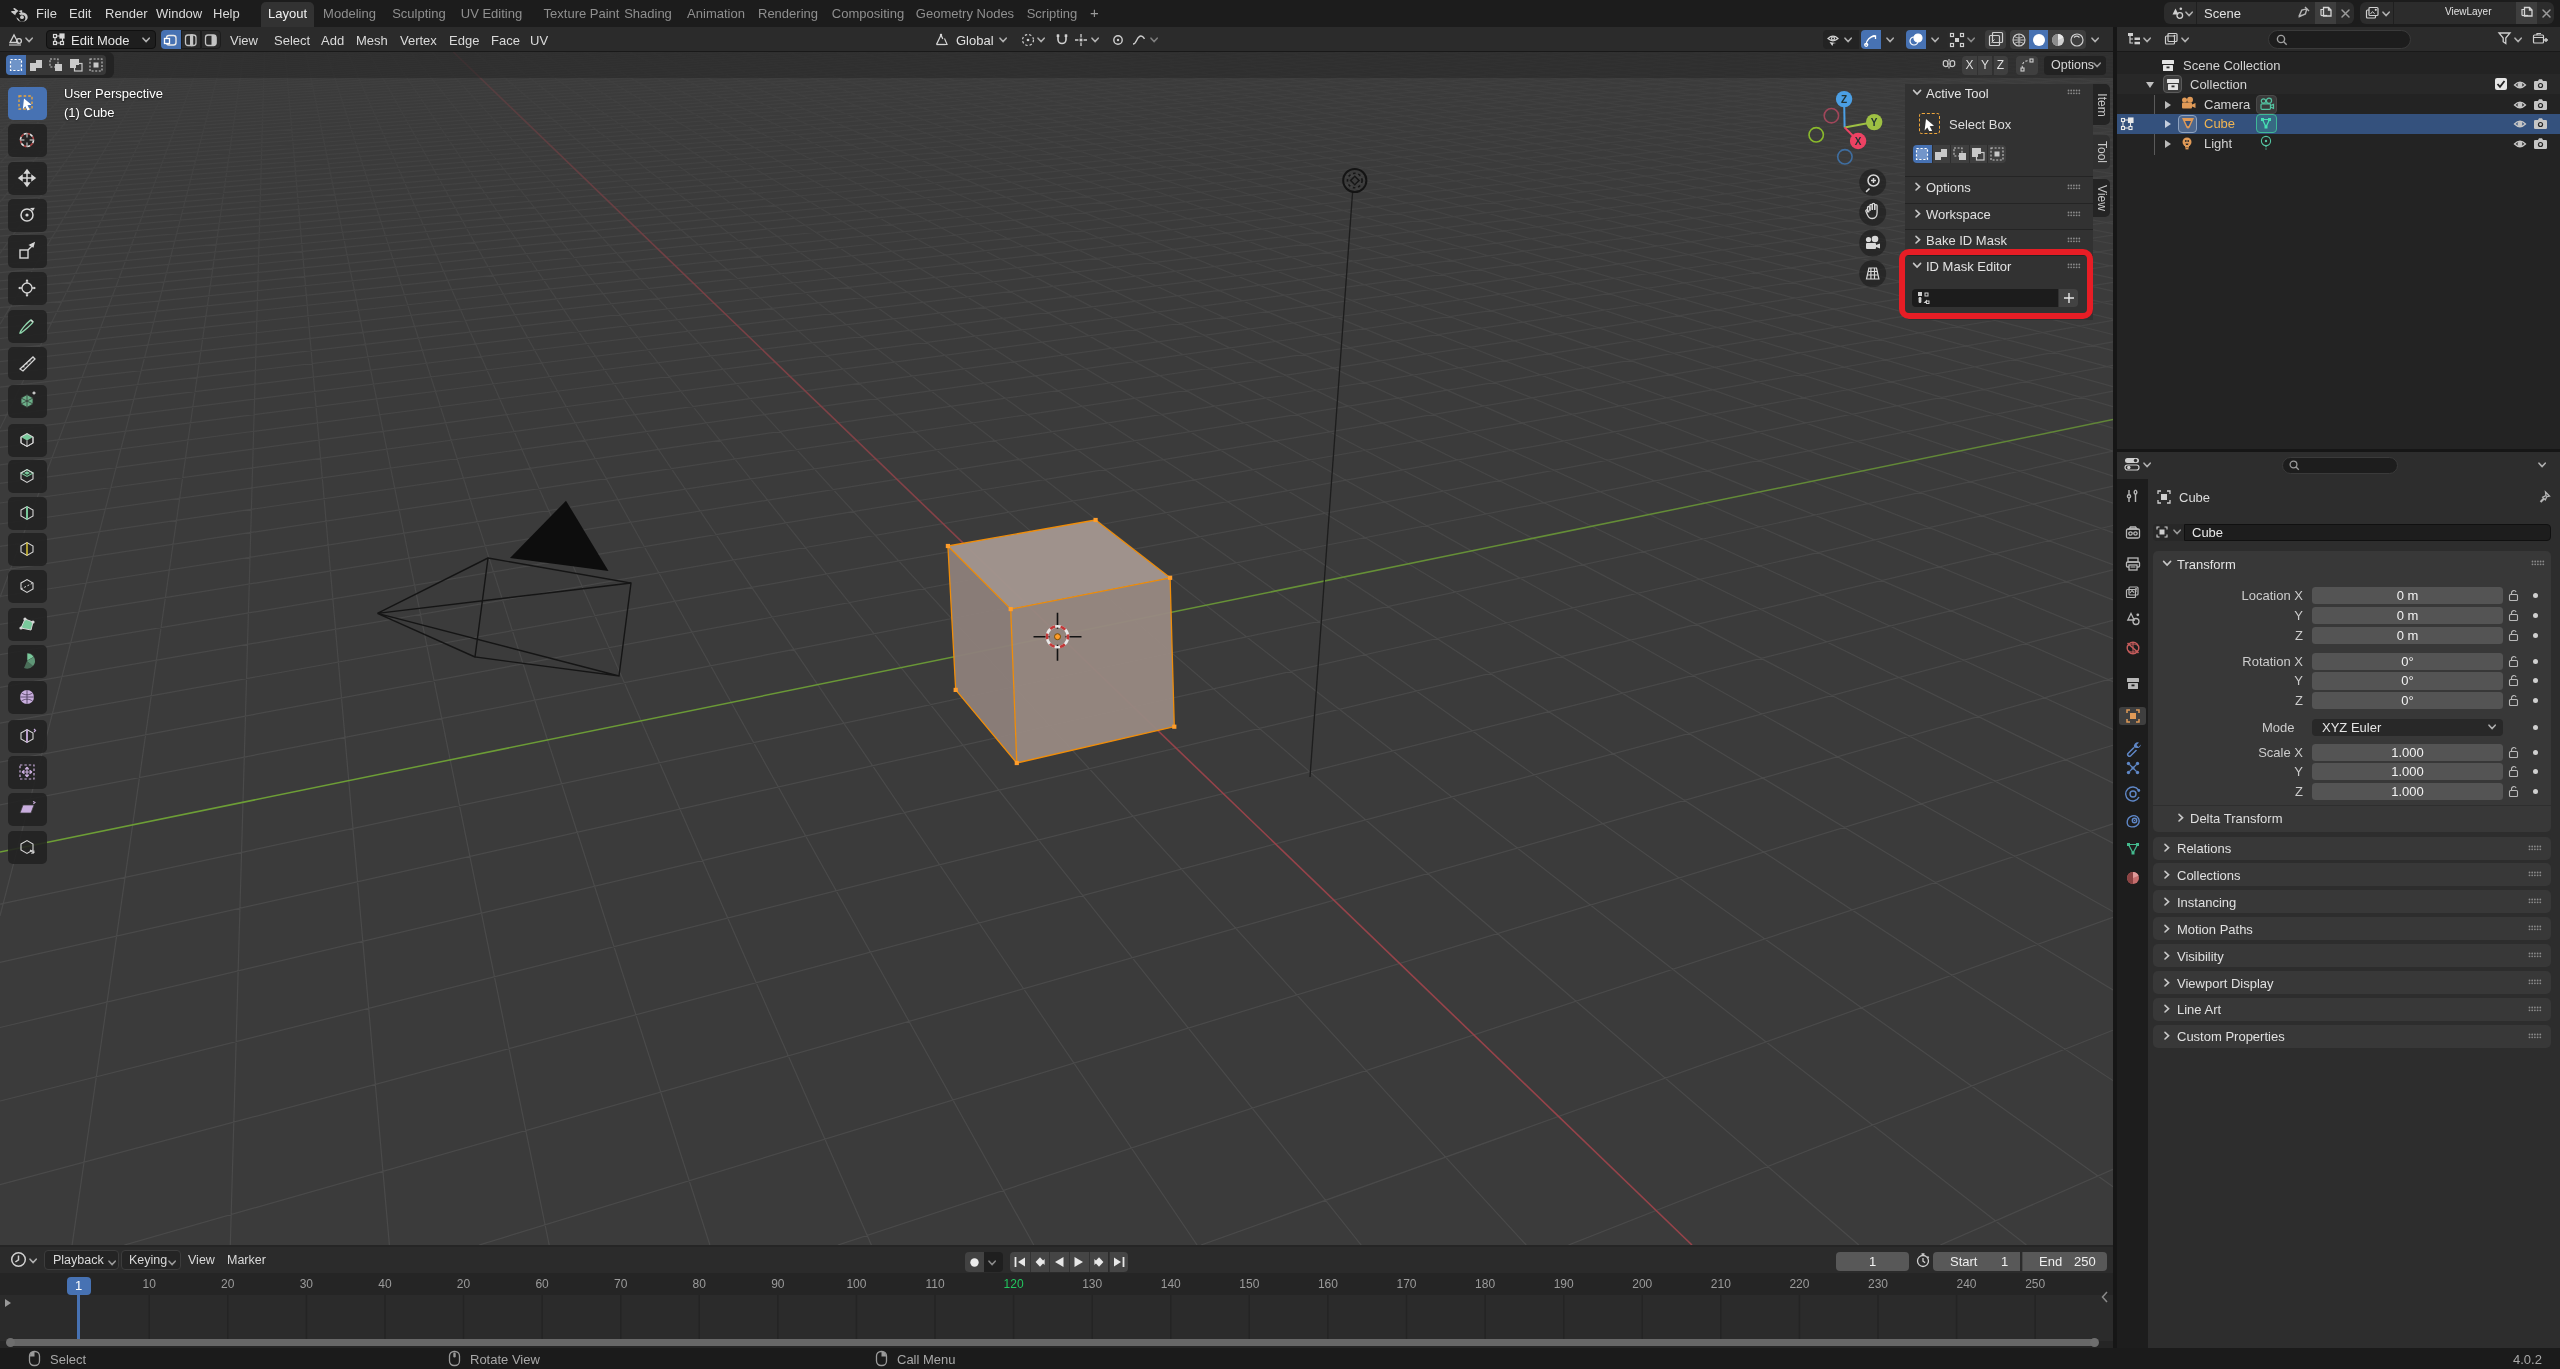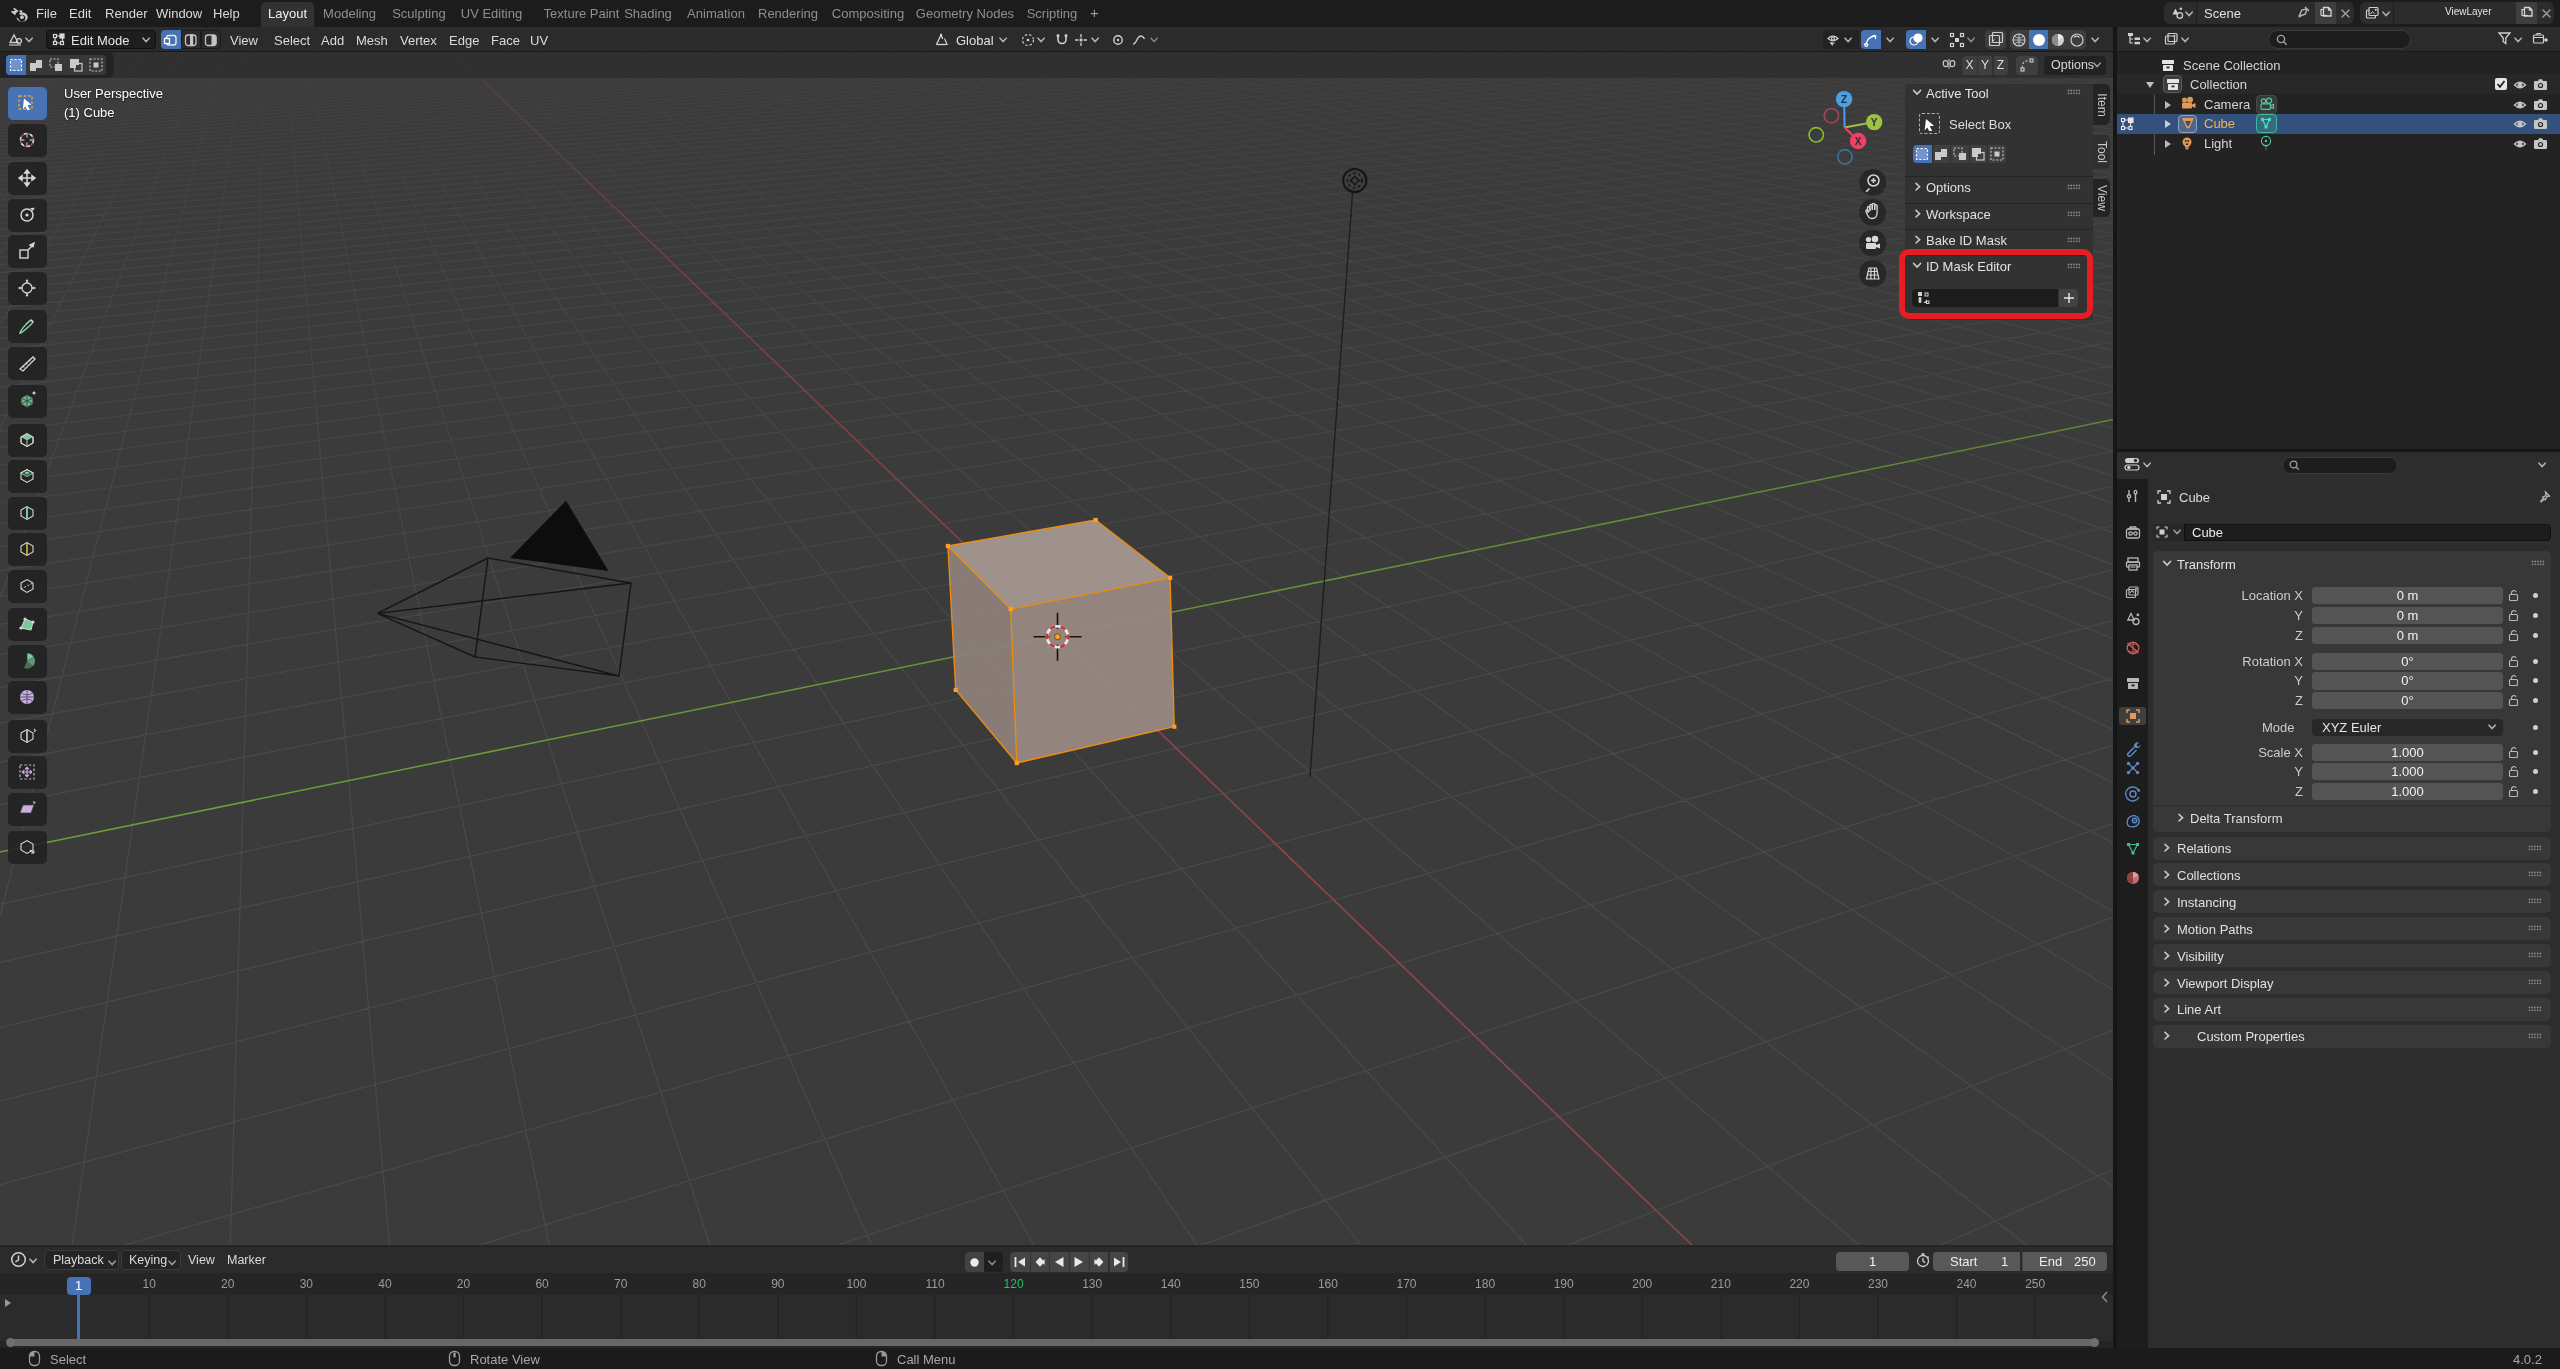--- a/index.html
+++ b/index.html
@@ -1245,21 +1245,21 @@
         <circle cx="4.2" cy="4.3" r="0.9"></circle>
         <circle cx="6.9" cy="4.3" r="0.9"></circle>
         <circle cx="9.600000000000001" cy="4.3" r="0.9"></circle>
         <circle cx="12.3" cy="4.3" r="0.9"></circle>
       </g>
     </svg>
     <div style="position:absolute;left:2153px;top:1024.8px;width:398px;height:23px;background:#383838;border-radius:5px;"></div>
     <svg style="position:absolute;left:2162px;top:1030.3px" width="10" height="12" viewBox="0 0 10 12">
       <path d="M3 2.4l3.6 3.3L3 9" stroke="#c8c8c8" stroke-width="1.6" fill="none" stroke-linecap="round"></path>
     </svg>
-    <div style="position:absolute;left:2177px;top:1029.3px;font-size:13px;color:#e0e0e0;white-space:nowrap;margin-left:20px;">Custom Properties</div>
+    <div style="position:absolute;left:2177px;top:1029.3px;font-size:13px;color:#e0e0e0;white-space:nowrap;">Custom Properties</div>
     <svg style="position:absolute;left:2528px;top:1032.8px" width="15" height="7" viewBox="0 0 15 7">
       <g fill="#8a8a8a">
         <circle cx="1.5" cy="1.5" r="0.9"></circle>
         <circle cx="4.2" cy="1.5" r="0.9"></circle>
         <circle cx="6.9" cy="1.5" r="0.9"></circle>
         <circle cx="9.600000000000001" cy="1.5" r="0.9"></circle>
         <circle cx="12.3" cy="1.5" r="0.9"></circle>
         <circle cx="1.5" cy="4.3" r="0.9"></circle>
         <circle cx="4.2" cy="4.3" r="0.9"></circle>
         <circle cx="6.9" cy="4.3" r="0.9"></circle>

